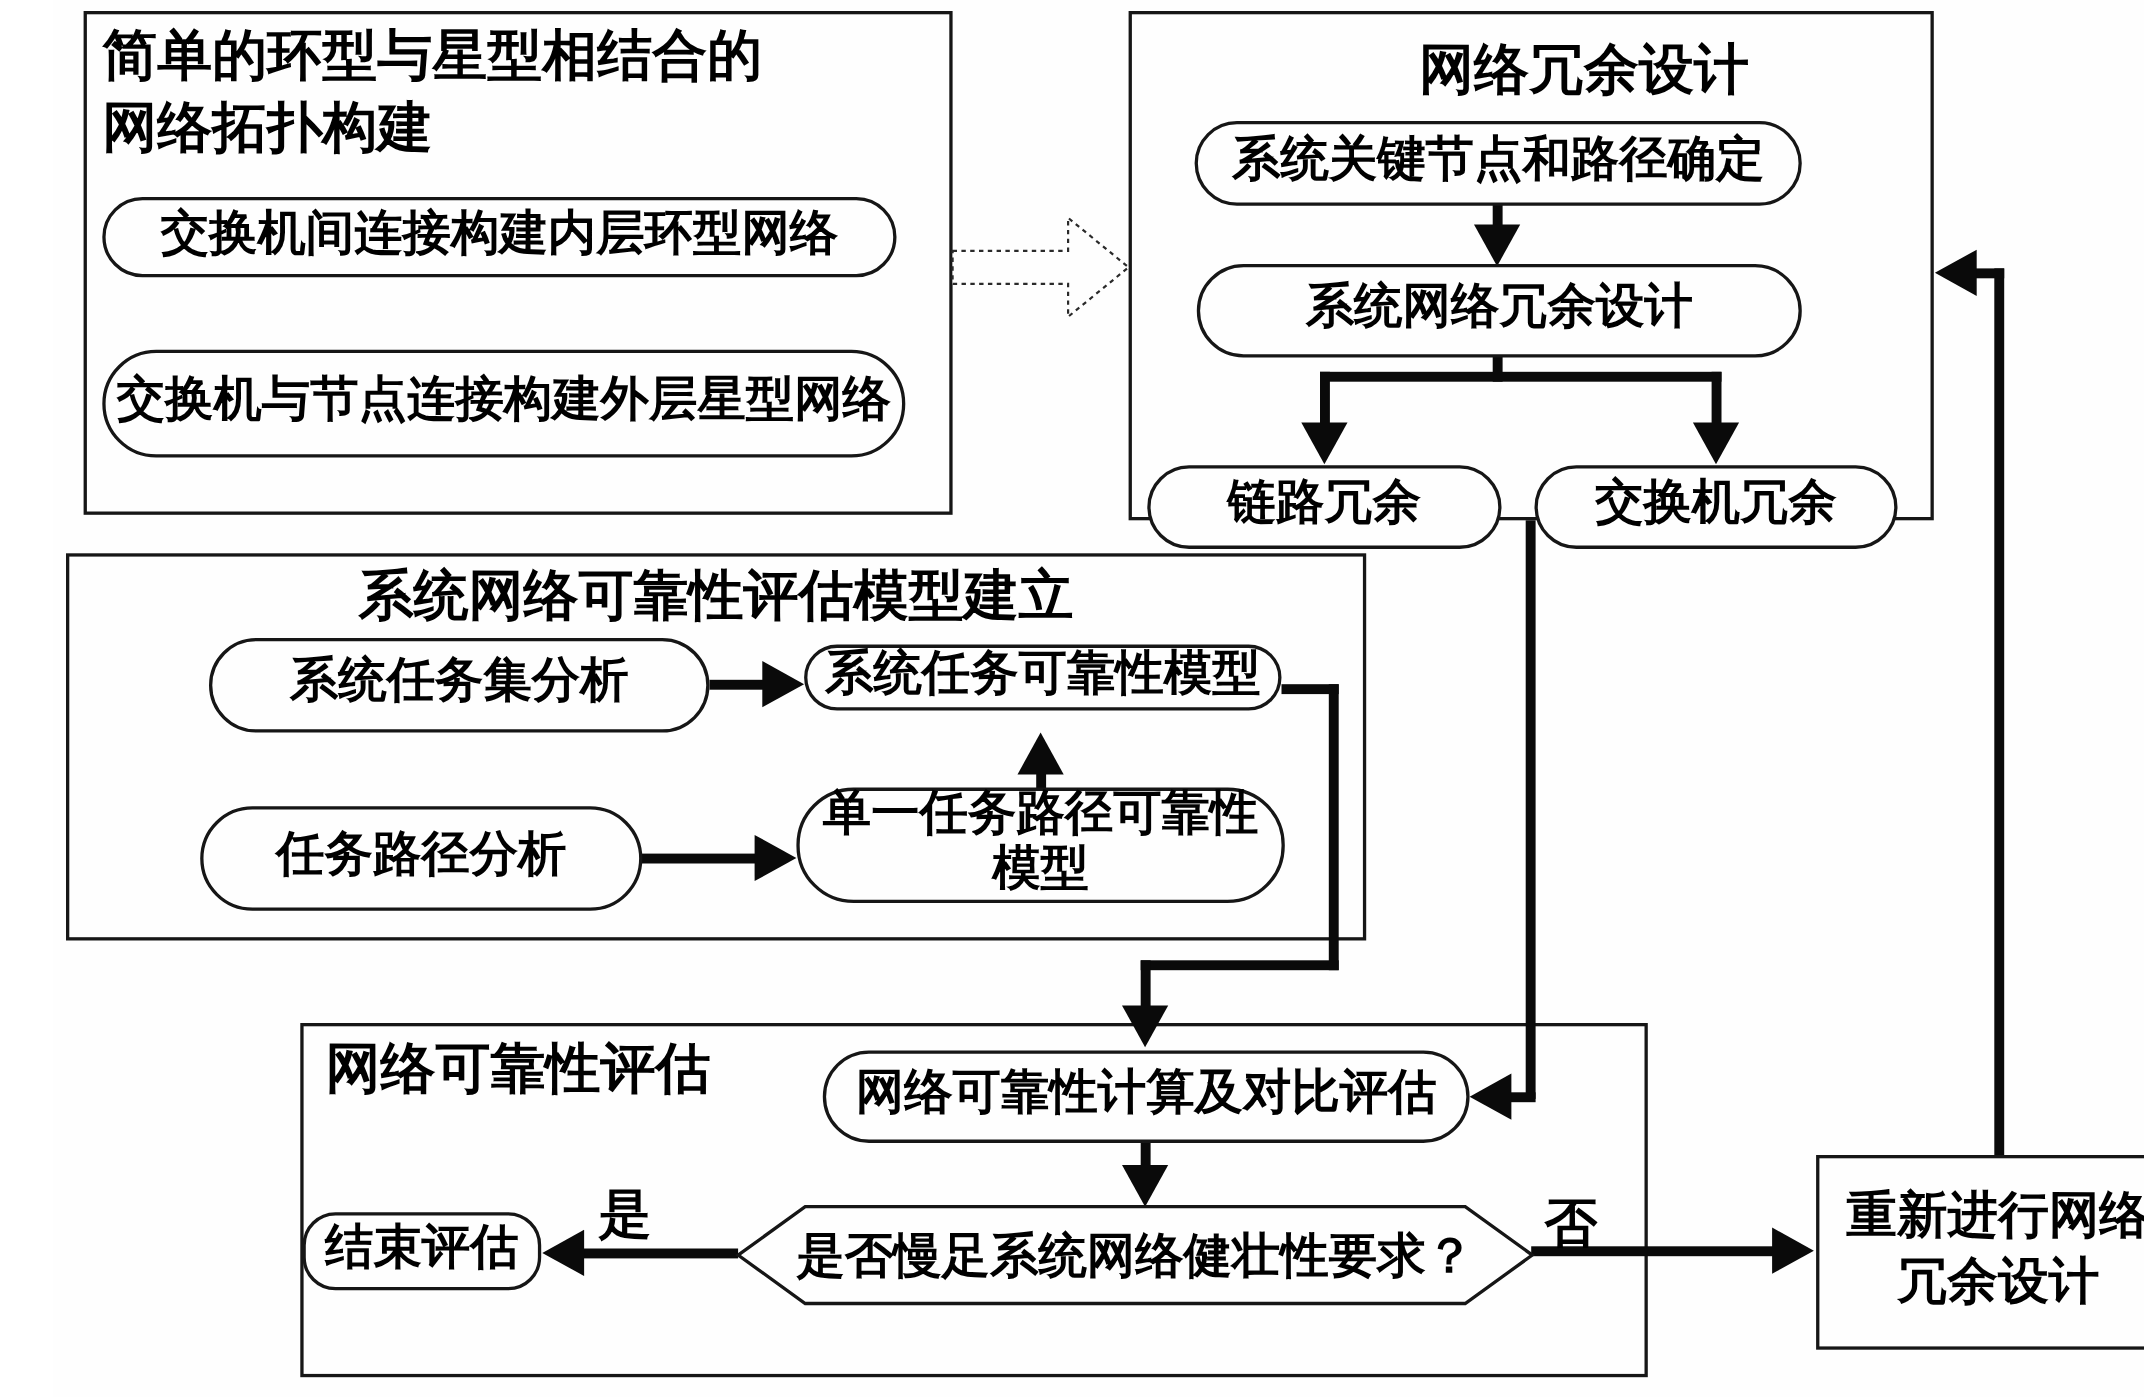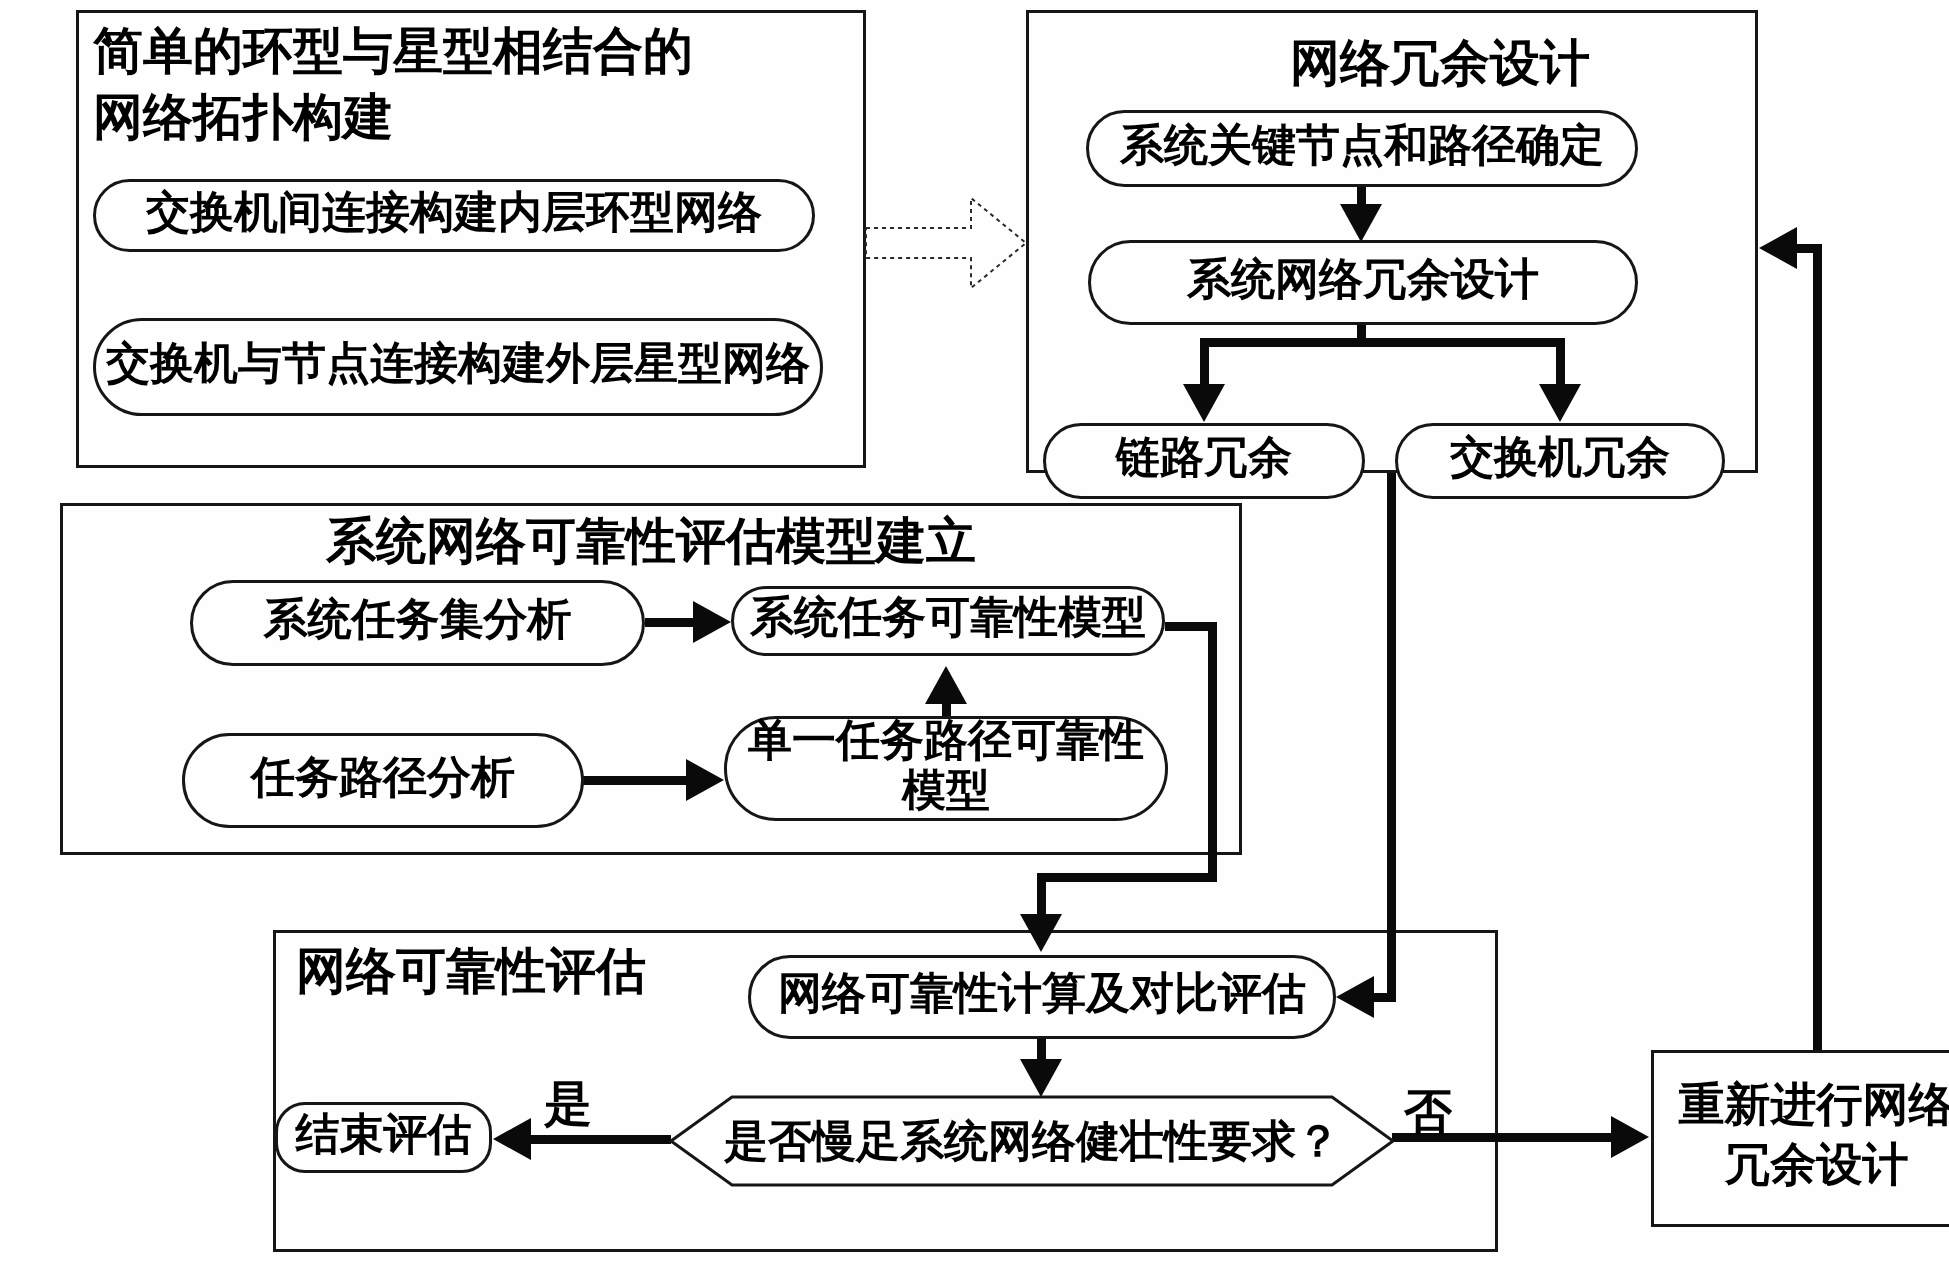--- a/index.html
+++ b/index.html
@@ -118,21 +118,21 @@
   <div class="pill round" style="left:45px;top:318px;width:730px;height:98px;">交换机与节点连接构建外层星型网络</div>
 
   <div class="title" style="left:978px;top:30px;width:732px;text-align:center;padding-left:48px;">网络冗余设计</div>
   <div class="pill round" style="left:1038px;top:110px;width:552px;height:77px;">系统关键节点和路径确定</div>
   <div class="pill round" style="left:1040px;top:240px;width:550px;height:85px;">系统网络冗余设计</div>
   <div class="pill round" style="left:995px;top:423px;width:322px;height:76px;">链路冗余</div>
   <div class="pill round" style="left:1347px;top:423px;width:330px;height:76px;">交换机冗余</div>
 
   <div class="title" style="left:12px;top:508px;width:1182px;text-align:center;">系统网络可靠性评估模型建立</div>
   <div class="pill round" style="left:142px;top:580px;width:455px;height:86px;">系统任务集分析</div>
-  <div class="pill round" style="left:683px;top:586px;width:434px;height:70px;">系统任务可靠性模型</div>
+  <div class="pill round" style="left:683px;top:586px;width:434px;height:60px;">系统任务可靠性模型</div>
   <div class="pill round" style="left:134px;top:733px;width:402px;height:95px;">任务路径分析</div>
   <div class="pill wrap" style="left:676px;top:716px;width:444px;height:105px;border-radius:52px;padding:0 10px;">单一任务路径可靠性模型</div>
 
   <div class="title" style="left:248px;top:938px;">网络可靠性评估</div>
   <div class="pill round" style="left:700px;top:955px;width:588px;height:84px;">网络可靠性计算及对比评估</div>
 
   <svg style="left:620px;top:1094px;" width="728" height="94" viewBox="0 0 728 94">
     <polygon points="3,47 64,3 664,3 725,47 664,91 64,91" fill="#fefefe" stroke="#161616" stroke-width="3"></polygon>
   </svg>
   <div class="hex-label">是否慢足系统网络健壮性要求？</div>

